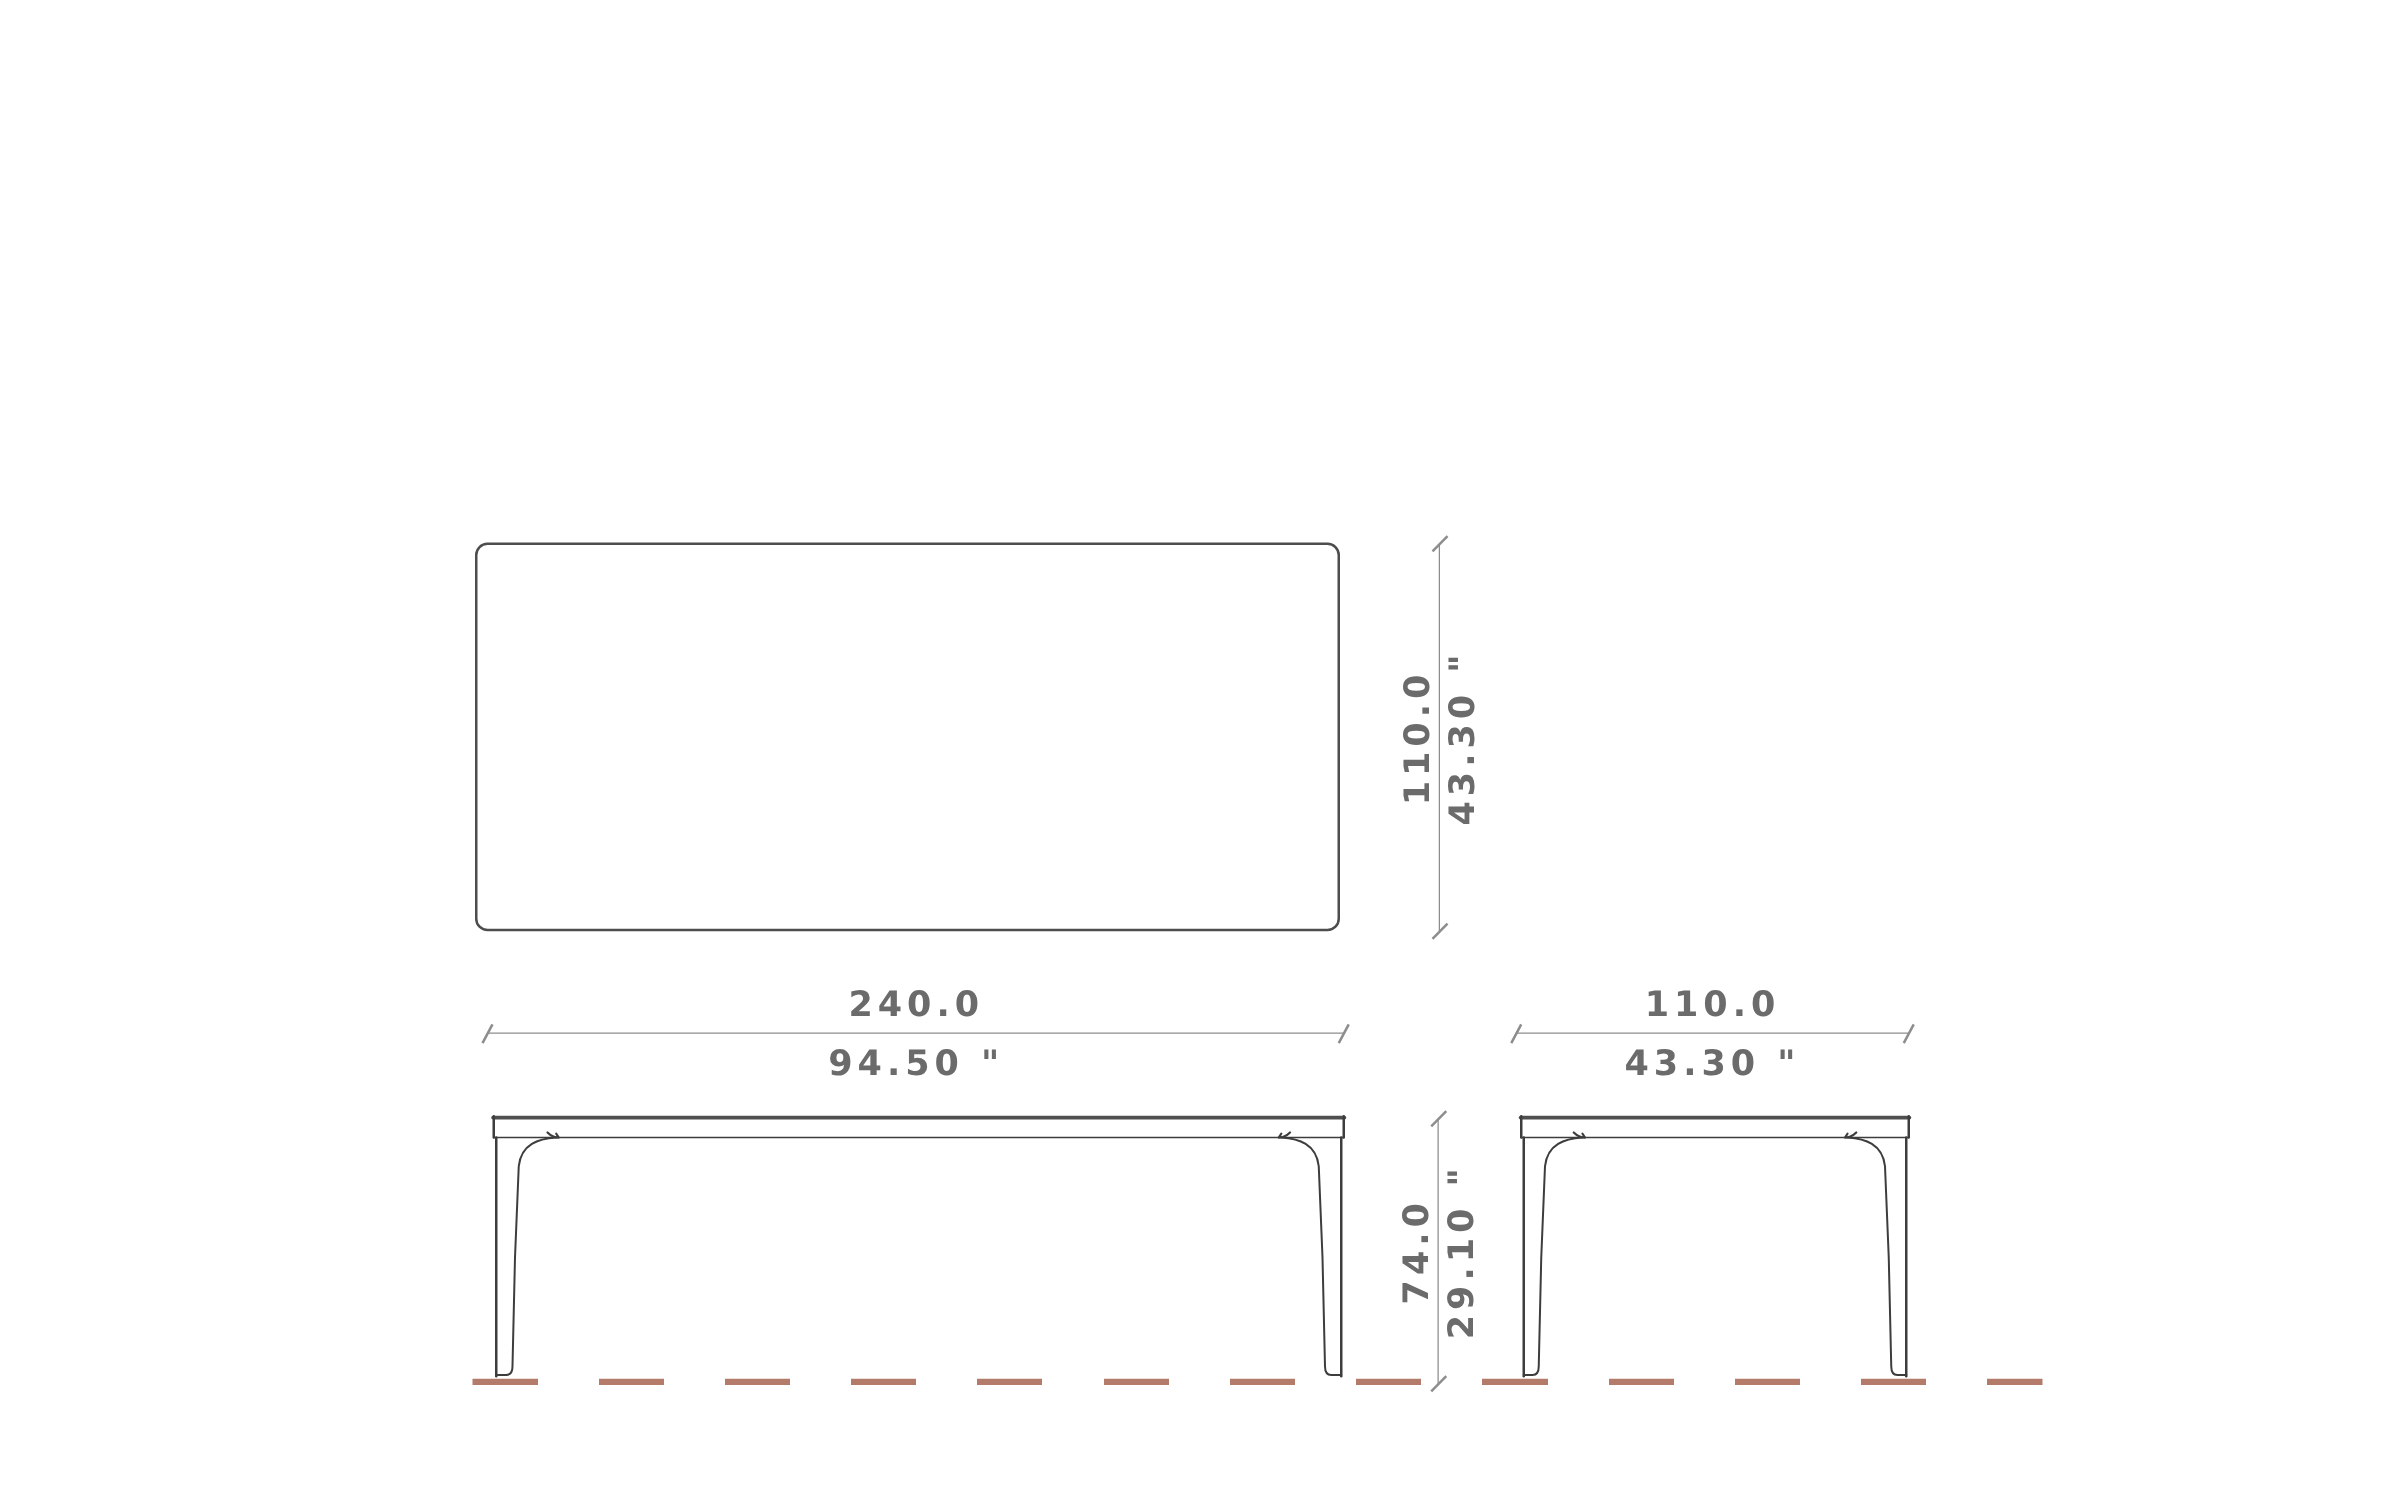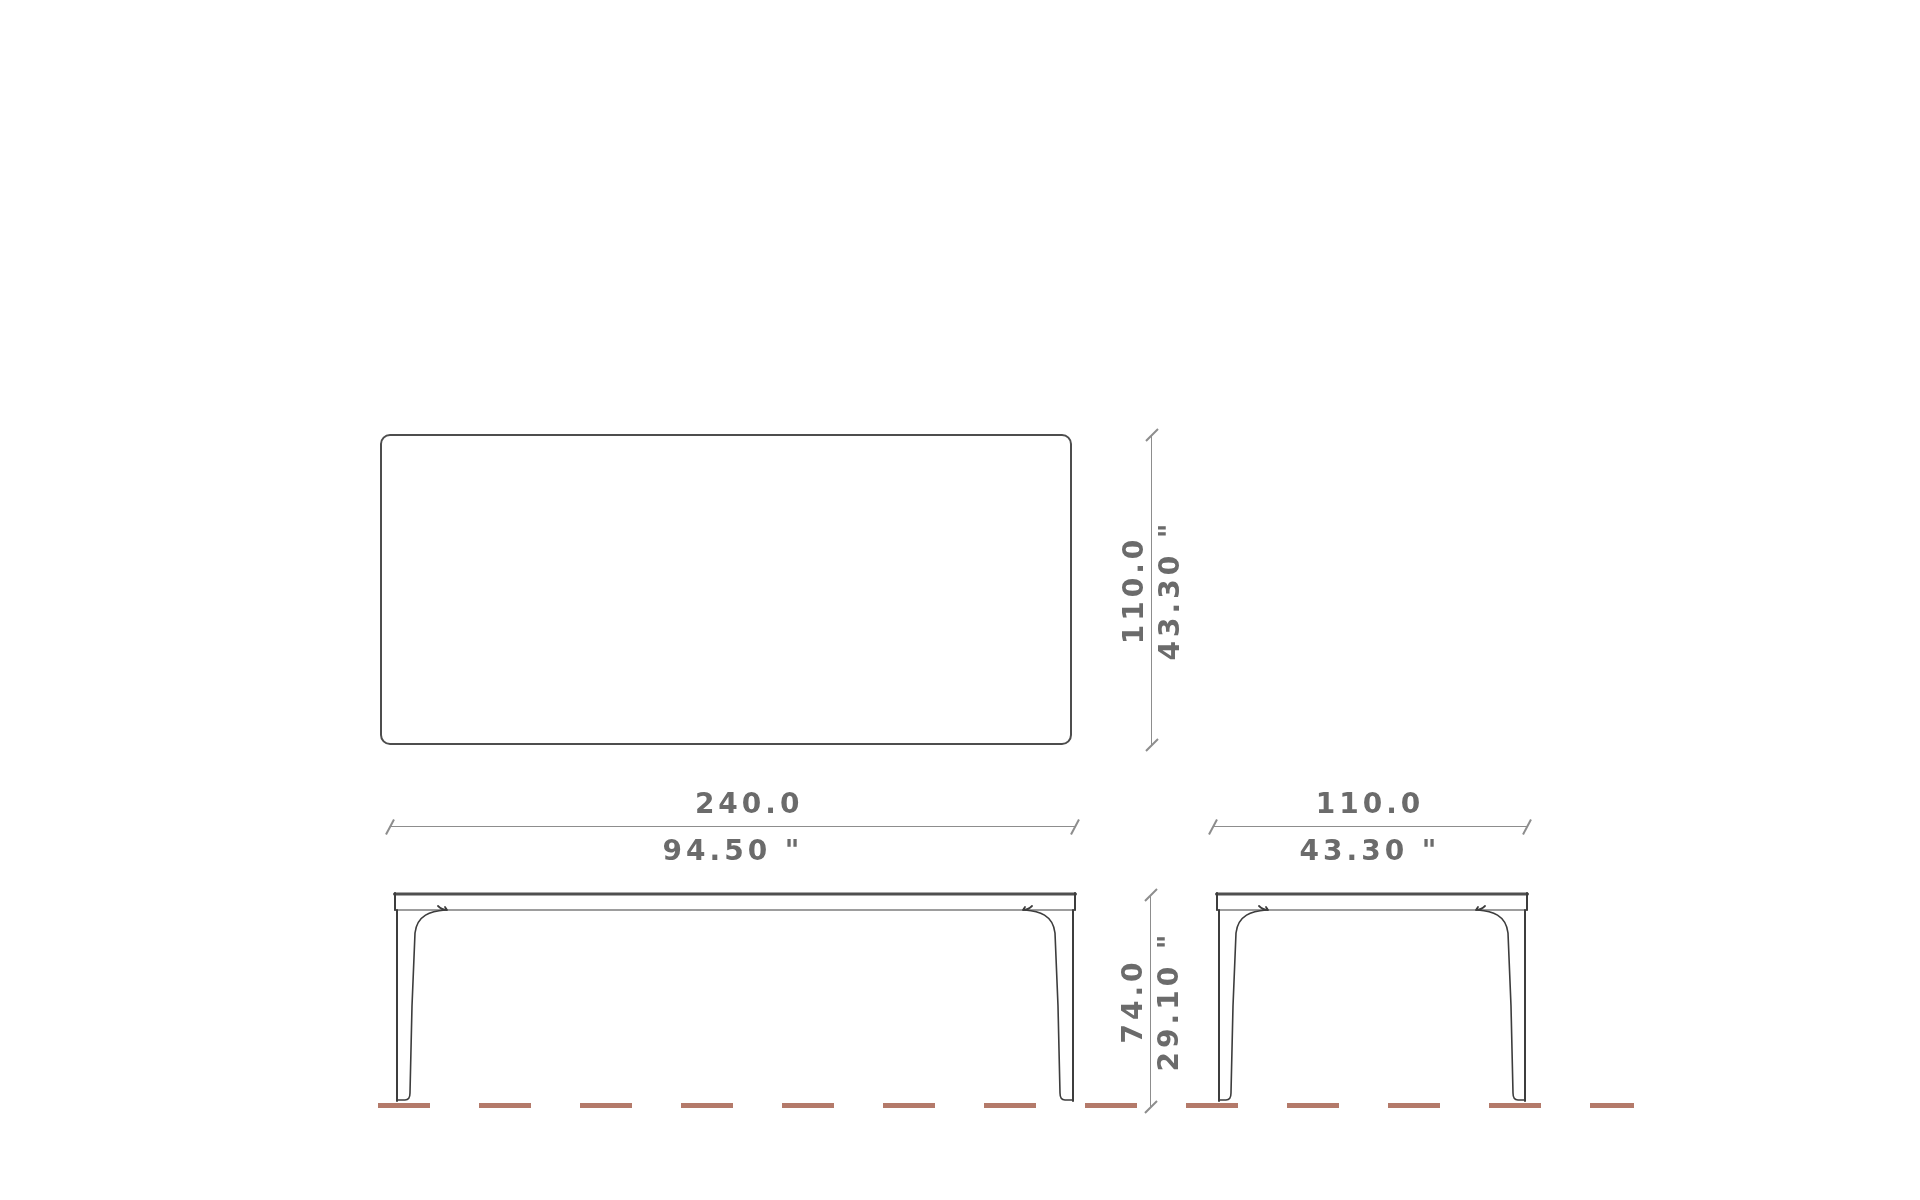--- a/index.html
+++ b/index.html
@@ -46,21 +46,21 @@
   <div class="tick tv" style="left:1152px;top:435px;"></div>
   <div class="tick tv" style="left:1152px;top:745px;"></div>
   <div class="dim-label rot" style="left:1152px;top:590px;">
     <span>110.0</span>
     <span>43.30 "</span>
   </div>
 
   <div class="dim-line h" style="left:390px;top:826px;width:685px;"></div>
   <div class="tick th" style="left:390px;top:827px;"></div>
   <div class="tick th" style="left:1075px;top:827px;"></div>
-  <div class="dim-label h" style="left:733px;top:827px;text-align:right;">
+  <div class="dim-label h" style="left:733px;top:827px;">
     <span>240.0</span>
     <span>94.50 "</span>
   </div>
 
   <div class="dim-line h" style="left:1213px;top:826px;width:314px;"></div>
   <div class="tick th" style="left:1213px;top:827px;"></div>
   <div class="tick th" style="left:1527px;top:827px;"></div>
   <div class="dim-label h" style="left:1370px;top:827px;">
     <span>110.0</span>
     <span>43.30 "</span>

